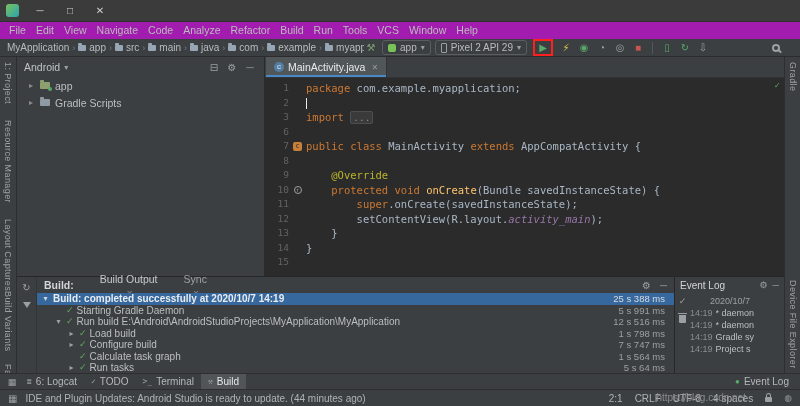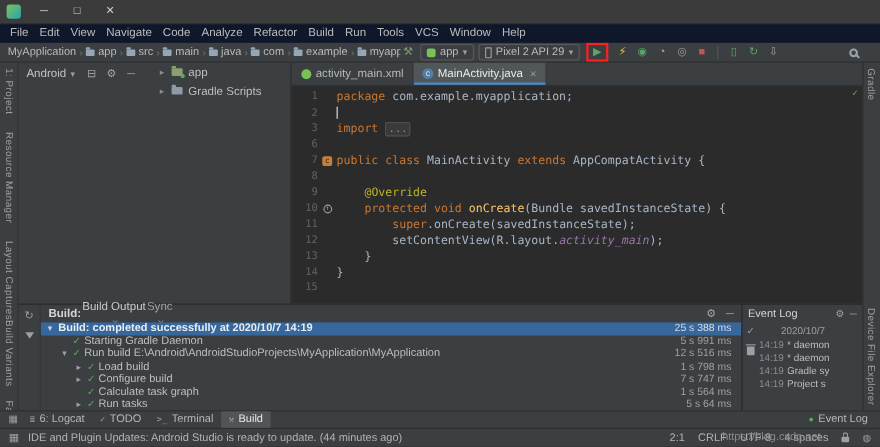--- a/index.html
+++ b/index.html
@@ -8,21 +8,21 @@
 .window{width:800px;height:406px;display:flex;flex-direction:column;background:#3c3f41;}
 
 
 .titlebar{height:22px;background:#3b3b3b;display:flex;align-items:center;padding-left:6px;border-bottom:1px solid #2f2f2f;flex:none;}
 .app-logo{width:13px;height:13px;border-radius:3px;background:linear-gradient(135deg,#7ac35b,#2aa3b0);flex:none;margin-right:6px;}
 .title-text{flex:1;font-size:9px;color:#c4c4c4;white-space:nowrap;overflow:hidden;}
 .win-controls{display:flex;height:22px;flex:none;}
 .win-btn{width:30px;text-align:center;line-height:22px;font-size:10px;color:#cfcfcf;}
 
 
-.menubar{height:17px;display:flex;align-items:center;padding-left:4px;background:#0f172a;flex:none;}
+.menubar{height:17px;display:flex;align-items:center;padding-left:4px;background:#a21caf;flex:none;}
 .menu-item{padding:0 5px;font-size:10.5px;color:#bbbbbb;line-height:17px;}
 
 
 .toolbar{height:18px;display:flex;align-items:center;padding:0 6px;background:#3c3f41;border-bottom:1px solid #2c2c2c;flex:none;}
 .breadcrumbs{flex:1;min-width:0;display:flex;align-items:center;gap:1px;font-size:10px;white-space:nowrap;overflow:hidden;}
 .crumb{display:inline-flex;align-items:center;gap:3px;color:#b7bcbf;padding:0 1px;}
 .crumb-sep{color:#787d80;font-size:9px;margin:0 1px;}
 .tb-actions{display:flex;align-items:center;gap:4px;flex:none;}
 .tb-ico{width:14px;text-align:center;font-size:10px;color:#9da0a3;line-height:16px;}
 .tb-ico.hammer{color:#7d9c72;}
@@ -47,21 +47,21 @@
 .stripe{background:#3c3f41;display:flex;flex-direction:column;justify-content:space-between;align-items:center;padding:5px 0 4px 0;flex:none;}
 .stripe.left{width:17px;border-right:1px solid #2e2e2e;}
 .stripe.right{width:16px;border-left:1px solid #2e2e2e;}
 .stripe-group{display:flex;flex-direction:column;align-items:center;gap:16px;}
 .stripe-group.bottom{gap:12px;}
 .stripe-label{writing-mode:vertical-rl;font-size:9px;color:#9fa2a5;letter-spacing:.4px;white-space:nowrap;}
 .center{flex:1;display:flex;flex-direction:column;min-width:0;}
 .main{flex:1;display:flex;min-height:0;}
 
 
-.project-panel{width:248px;background:#3c3f41;border-right:1px solid #2a2a2a;display:flex;flex-direction:row;flex:none;}
+.project-panel{width:248px;background:#3c3f41;border-right:1px solid #2a2a2a;display:flex;flex-direction:column;flex:none;}
 .panel-header{height:20px;display:flex;align-items:center;padding:0 7px;gap:4px;}
 .ph-title{color:#c0c3c5;font-size:10.5px;}
 .ph-caret{font-size:8px;color:#9da0a3;}
 .ph-spacer{flex:1;}
 .ph-ico{width:14px;text-align:center;color:#9da0a3;font-size:10px;}
 .tree-item{height:17px;display:flex;align-items:center;gap:5px;padding-left:10px;font-size:10.5px;color:#bcbfc1;}
 .tree-arrow{color:#8a8d90;font-size:8px;width:8px;text-align:center;}
 .tree-label{white-space:nowrap;}
 .ico-folder{display:inline-block;width:10px;height:7px;background:#96a6b5;border-radius:1px;position:relative;flex:none;}
 .ico-folder::before{content:"";position:absolute;top:-2px;left:0;width:4px;height:2px;background:inherit;border-radius:1px 1px 0 0;}
@@ -94,21 +94,21 @@
 .seg-fold{color:#8c8c8c;background:#3a3a3a;border:1px solid #4e4e4e;border-radius:2px;padding:0 2px;font-size:9.5px;}
 .caret{display:inline-block;width:1px;height:11px;background:#ececec;vertical-align:middle;}
 .inspect-ok{position:absolute;top:2px;right:4px;color:#59a869;font-size:9px;}
 
 
 .build-panel{height:97px;border-top:1px solid #272727;background:#3c3f41;display:flex;flex:none;min-height:97px;}
 .bp-tools{width:20px;border-right:1px solid #323537;display:flex;flex-direction:column;align-items:center;padding-top:6px;gap:9px;flex:none;}
 .bp-tool-ico{color:#9da0a3;font-size:10px;line-height:10px;}
 .ico-funnel{width:0;height:0;border-left:4px solid transparent;border-right:4px solid transparent;border-top:6px solid #9aa0a6;}
 .bp-main{flex:1;display:flex;flex-direction:column;min-width:0;}
-.bp-header{height:16px;display:flex;align-items:center;padding:0 7px;gap:1px;font-size:10.5px;flex:none;}
+.bp-header{height:16px;display:flex;align-items:center;padding:0 7px;gap:26px;font-size:10.5px;flex:none;}
 .bp-title{font-weight:bold;color:#d3d5d6;}
 .bp-tab{display:inline-flex;align-items:center;gap:4px;color:#c7cacc;flex-direction:column;}
 .bp-tab.inactive{color:#9da0a3;}
 .bp-tab .tab-close{font-size:8px;color:#8a8d90;}
 .bp-hdr-icons{margin-left:auto;display:flex;gap:9px;color:#9da0a3;font-size:10px;}
 .bt-rows{flex:1;overflow:hidden;}
 .bt-row{height:11.5px;line-height:11.5px;display:flex;font-size:10px;color:#bcbfc1;}
 .bt-row.sel{background:#36679d;color:#e9edf0;}
 .bt-left{display:flex;align-items:center;gap:3px;flex:1;min-width:0;white-space:nowrap;overflow:hidden;}
 .bt-arrow{width:9px;color:#9da0a3;font-size:8px;text-align:center;flex:none;}
@@ -288,24 +288,20 @@
               <div class="tree-item">
                 <span class="tree-arrow">▸</span>
                 <span class="ico-folder gradle-folder"></span>
                 <span class="tree-label">Gradle Scripts</span>
               </div>
             </div>
         </div>
 
         <div class="editor">
           <div class="tabs" id="editorTabs">
-              <div class="tab">
-                <span class="ico-android"></span>
-                <span class="tab-label">activity_main.xml</span>
-              </div>
               <div class="tab active">
                 <span class="ico-class">c</span>
                 <span class="tab-label">MainActivity.java</span>
                 <span class="tab-close">✕</span>
               </div>
             </div>
           <div class="code-area">
             <div id="codeLines">
                 <div class="code-line"><span class="ln">1</span><span class="gutter"></span><span class="code-text"><span class="seg seg-kw">package </span><span class="seg seg-pl">com.example.myapplication;</span></span></div>
                 <div class="code-line"><span class="ln">2</span><span class="gutter"></span><span class="code-text"><span class="caret"></span></span></div>

